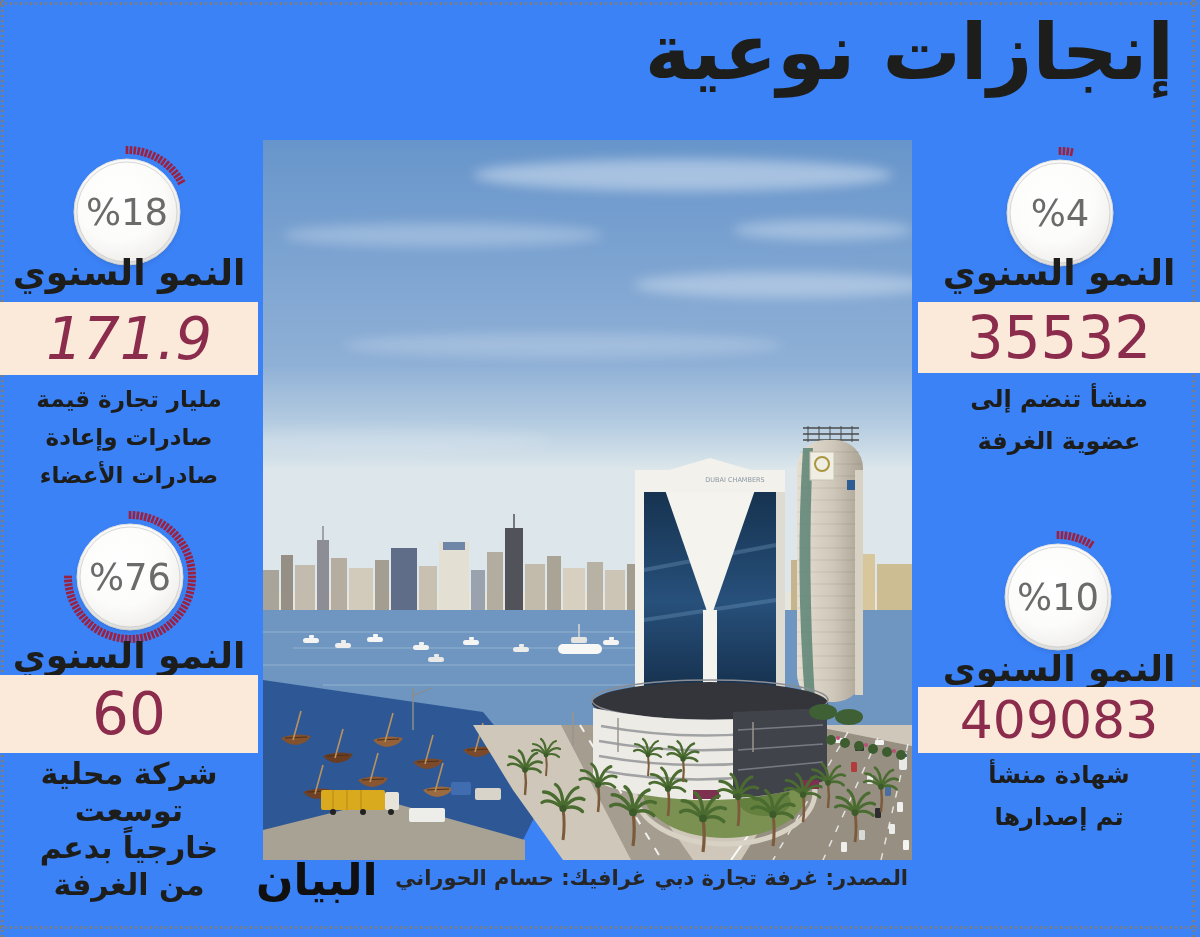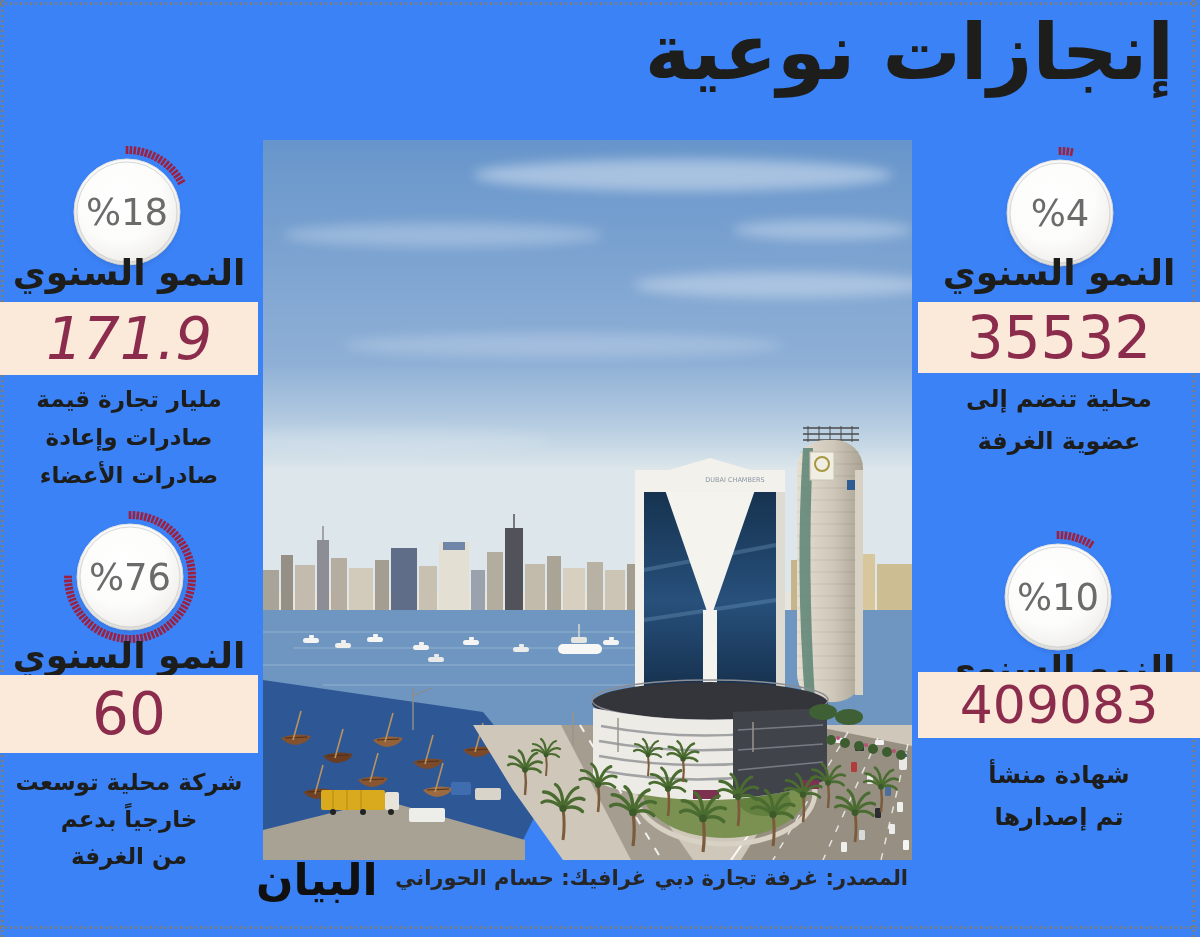--- a/index.html
+++ b/index.html
@@ -43,28 +43,28 @@
   .growth-label{position:absolute;left:0;width:100%;text-align:center;
     font-size:36px;font-weight:bold;color:var(--text-black);}
   .stat-tl .growth-label{top:112px;} .stat-bl .growth-label{top:125px;}
   .stat-tr .growth-label{top:112px;} .stat-br .growth-label{top:118px;}
 
   .band{position:absolute;left:0;width:100%;background:var(--peach);
     display:flex;align-items:center;justify-content:center;}
   .stat-tl .band{top:162px;height:73px;font-style:italic;}
   .stat-bl .band{top:165px;height:78px;}
   .stat-tr .band{top:162px;height:71px;}
-  .stat-br .band{top:142px;height:66px;}
+  .stat-br .band{top:157px;height:66px;}
   .band .value{direction:ltr;color:var(--maroon);font-size:58px;font-weight:400;line-height:1;}
   .stat-br .band .value{font-size:52px;}
 
   .desc{position:absolute;left:0;width:100%;text-align:center;
     font-weight:bold;color:var(--text-black);}
   .stat-tl .desc{top:240px;font-size:23px;line-height:38px;}
-  .stat-bl .desc{top:254px;font-size:23px;line-height:37px;}
+  .stat-bl .desc{top:245px;font-size:30px;line-height:37px;}
   .stat-tr .desc{top:238px;font-size:24px;line-height:42px;}
   .stat-br .desc{top:224px;font-size:24px;line-height:42px;}
 
   
   .photo{position:absolute;left:263px;top:140px;width:649px;height:720px;}
   .photo svg{width:100%;height:100%;display:block;}
 
   
   .footer-source{position:absolute;top:866px;right:292px;direction:rtl;
     font-size:21px;font-weight:bold;color:#262626;}
@@ -285,21 +285,21 @@
           <line x1="73.64185013270018" y1="12.114449751160251" x2="74.14417428893469" y2="4.130235923734077"></line>
           <line x1="77.26932754672964" y1="12.457347323760281" x2="78.27199341524408" y2="4.520429713244454"></line>
           <line x1="80.86811624597202" y1="13.027339457736055" x2="82.36716676265782" y2="5.169041451906551"></line>
         </g>
     </svg>
     <div class="growth-label">النمو السنوي</div>
     <div class="band">
       <span class="value">35532</span>
     </div>
     <div class="desc">
-      <div>محلية تنضم إلى</div>
+      <div>منشأ تنضم إلى</div>
       <div>عضوية الغرفة</div>
     </div>
   </section>
 
   <section class="stat stat-br">
     <svg class="gauge" viewBox="0 0 140 140">
       <circle class="ring" cx="70" cy="70" r="53"></circle>
       <circle class="sphere" cx="70" cy="70" r="50"></circle>
       <text class="pct" x="70" y="83" text-anchor="middle">%10</text>
       <g class="ticks">

